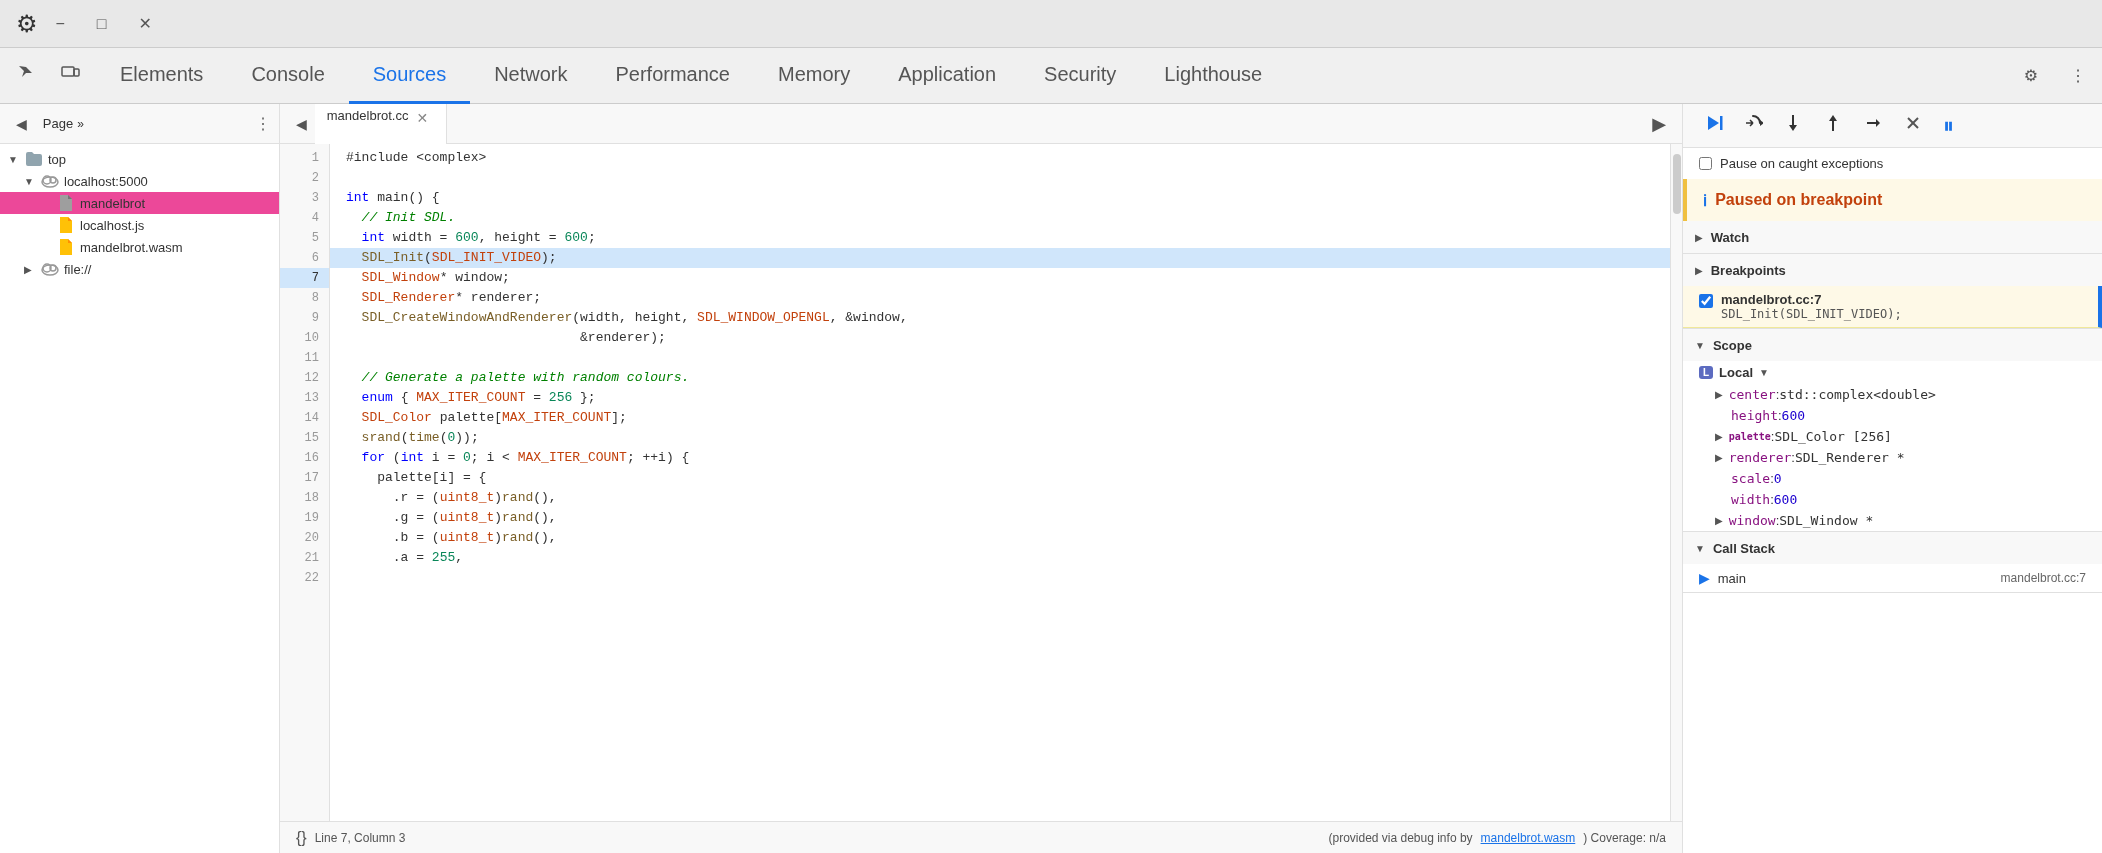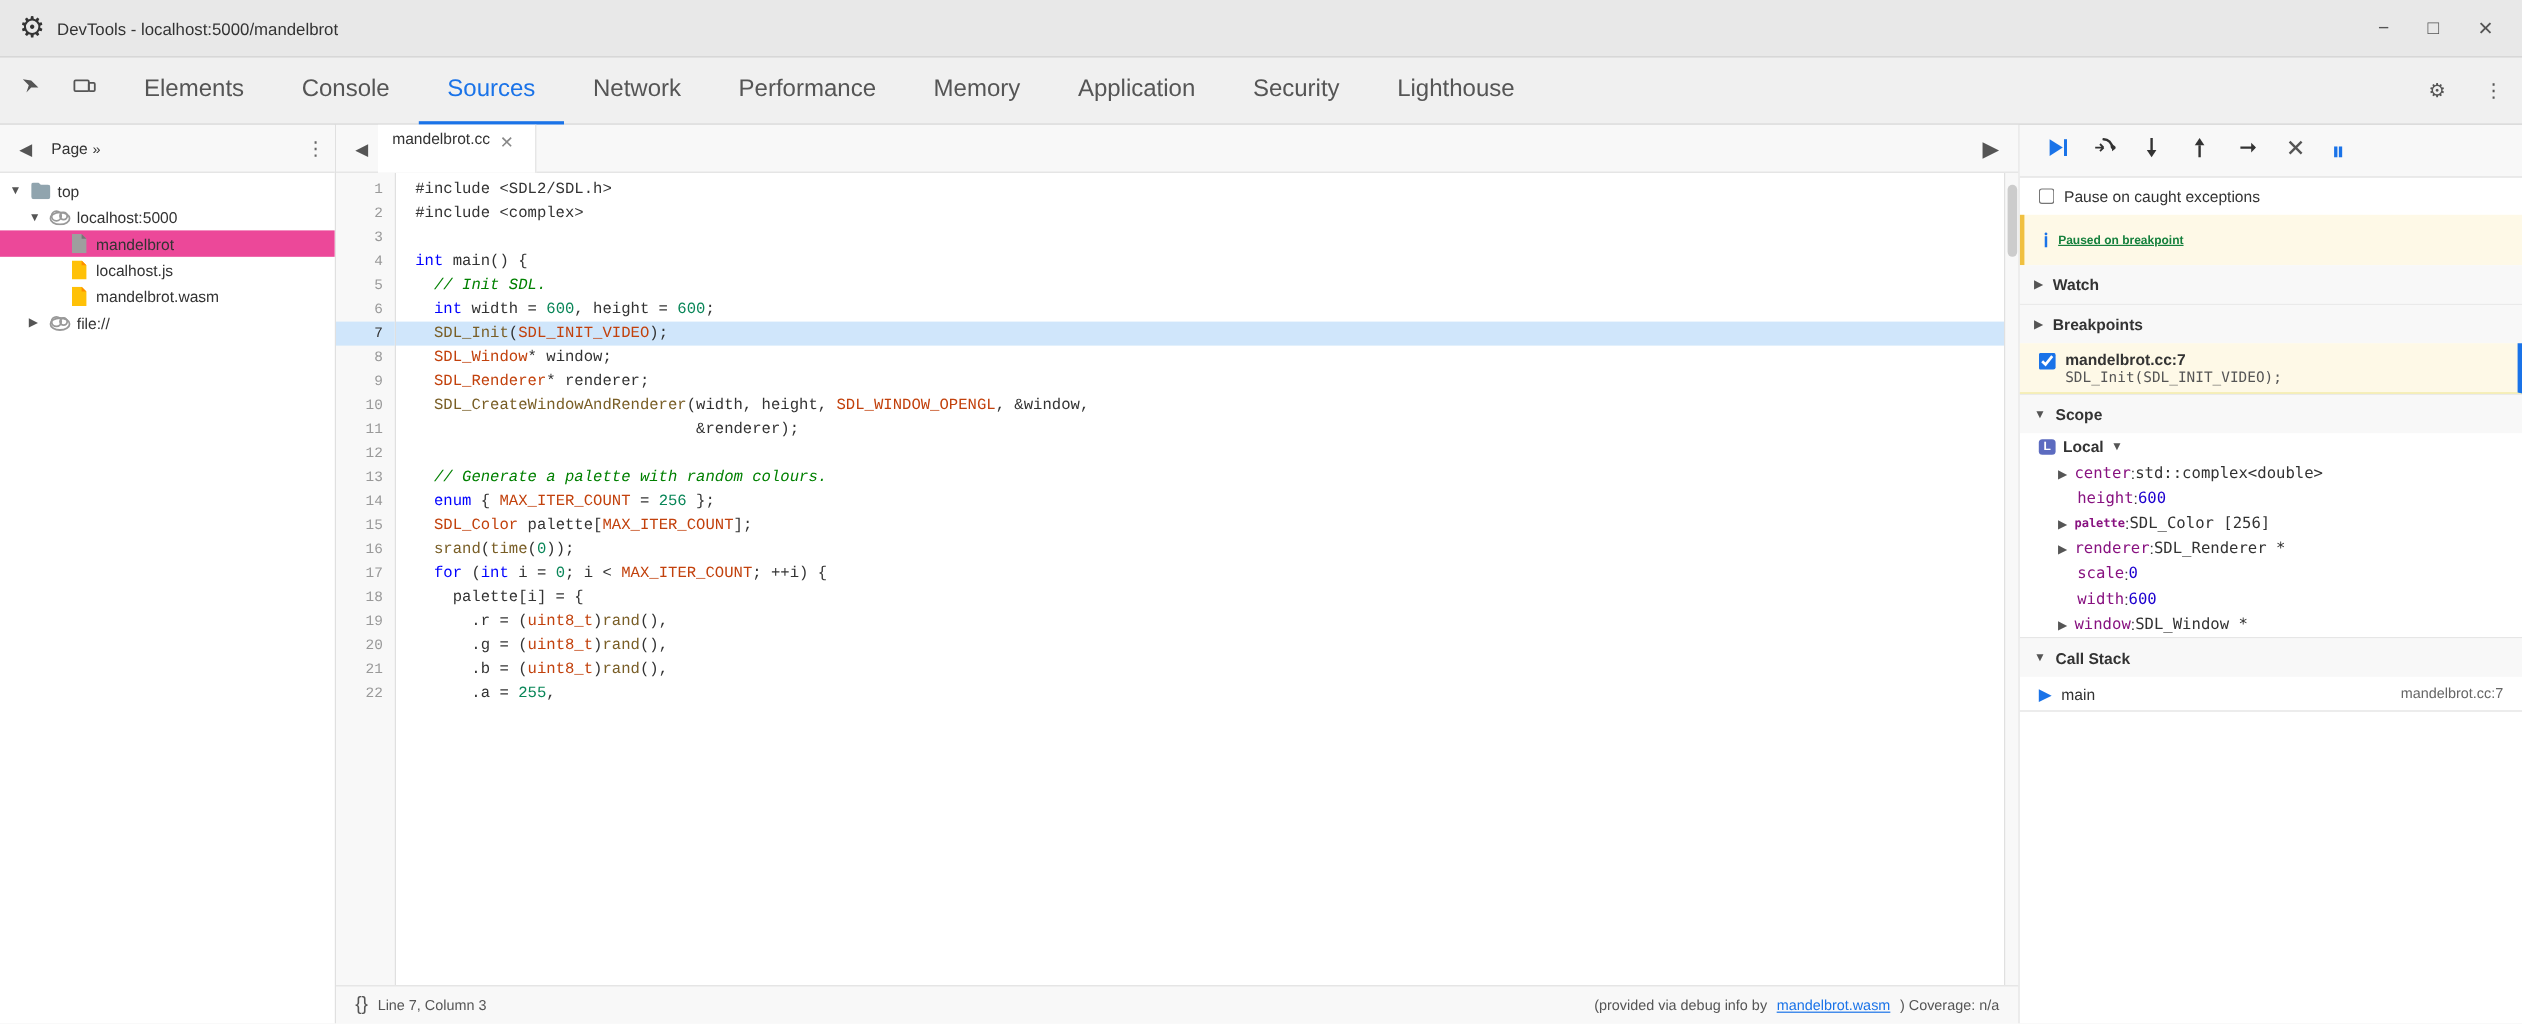--- a/index.html
+++ b/index.html
@@ -78,21 +78,21 @@
     
     .right-panel { width: 420px; background: #fff; border-left: 1px solid #e0e0e0; display: flex; flex-direction: column; flex-shrink: 0; overflow: hidden; }
     .debug-toolbar { display: flex; align-items: center; padding: 0 12px; height: 44px; background: #f8f8f8; border-bottom: 1px solid #e0e0e0; gap: 4px; }
     .debug-btn { background: none; border: none; cursor: pointer; padding: 4px 8px; font-size: 20px; color: #555; }
 
     .pause-checkbox-row { display: flex; align-items: center; padding: 8px 16px; gap: 8px; }
     .pause-checkbox-row label { font-size: 13px; color: #333; cursor: pointer; }
 
     .breakpoint-banner { background: #fef9e7; border-left: 4px solid #f0c040; padding: 10px 16px; margin: 0; display: flex; align-items: center; gap: 8px; }
     .breakpoint-banner-icon { color: #1a73e8; font-size: 16px; font-weight: bold; }
-    .breakpoint-banner-text { font-size: 10px; font-weight: 600; color: #15803d; text-decoration: underline; }
+    .breakpoint-banner-text { font-size: 16px; font-weight: 600; color: #c2410c; }
 
     .right-section { border-bottom: 1px solid #e0e0e0; }
     .right-section-header { display: flex; align-items: center; padding: 6px 12px; cursor: pointer; background: #f8f8f8; user-select: none; height: 32px; }
     .right-section-arrow { font-size: 10px; color: #555; margin-right: 8px; }
     .right-section-title { font-size: 13px; font-weight: 600; color: #333; }
 
     
     .breakpoint-item { display: flex; align-items: flex-start; padding: 6px 16px; gap: 8px; background: #fef9e7; border-bottom: 1px solid #f0e89a; }
     .bp-checkbox { width: 14px; height: 14px; accent-color: #1a73e8; margin-top: 2px; flex-shrink: 0; }
     .bp-location { font-size: 13px; font-weight: 600; color: #333; }
@@ -105,21 +105,20 @@
     .fn { color: #795e26; }
     .type { color: #c2410c; }
 
     .right-panel-scroll { flex: 1; overflow-y: auto; }
   </style>
 </head>
 <body>
 
 <div class="title-bar">
   <span style="font-size:24px;margin-right:10px;">⚙</span>
-  <span style="font-size:14px;color:#333;flex:1;">DevTools - localhost:5000/mandelbrot</span>
   <div class="title-bar-controls">
     <button class="title-bar-btn">−</button>
     <button class="title-bar-btn">□</button>
     <button class="title-bar-btn">✕</button>
   </div>
 </div>
 
 <div class="tab-bar">
   <div class="tab-bar-left">
     <button class="tab-bar-btn" title="Inspect element">
@@ -256,21 +255,20 @@
           <div class="line-number">15</div>
           <div class="line-number">16</div>
           <div class="line-number">17</div>
           <div class="line-number">18</div>
           <div class="line-number">19</div>
           <div class="line-number">20</div>
           <div class="line-number">21</div>
           <div class="line-number">22</div>
         </div>
       <div class="code-content" id="code-content">
-          <div class="code-line">#include &lt;SDL2/SDL.h&gt;</div>
           <div class="code-line">#include &lt;complex&gt;</div>
           <div class="code-line"></div>
           <div class="code-line"><span class="kw">int</span> main() {</div>
           <div class="code-line">  <span class="cm">// Init SDL.</span></div>
           <div class="code-line">  <span class="kw">int</span> width = <span class="num">600</span>, height = <span class="num">600</span>;</div>
           <div class="code-line highlighted">  <span class="fn">SDL_Init</span>(<span class="type">SDL_INIT_VIDEO</span>);</div>
           <div class="code-line">  <span class="type">SDL_Window</span>* window;</div>
           <div class="code-line">  <span class="type">SDL_Renderer</span>* renderer;</div>
           <div class="code-line">  <span class="fn">SDL_CreateWindowAndRenderer</span>(width, height, <span class="type">SDL_WINDOW_OPENGL</span>, &amp;window,</div>
           <div class="code-line">                              &amp;renderer);</div>

